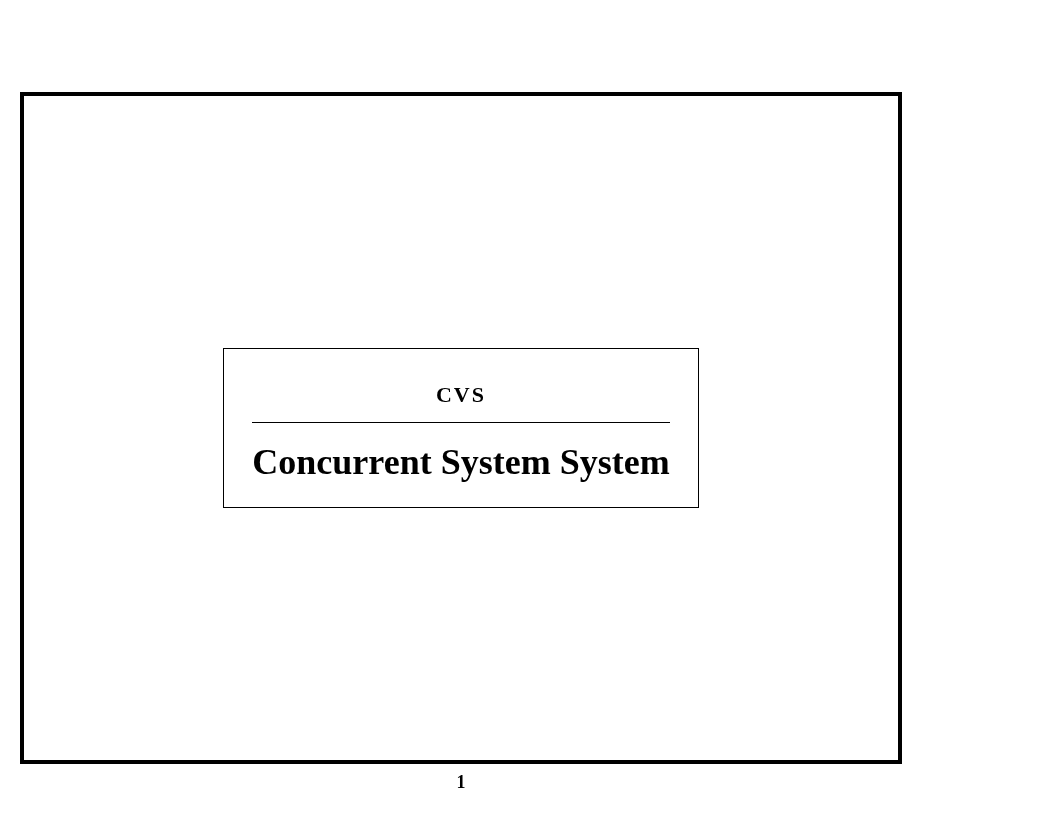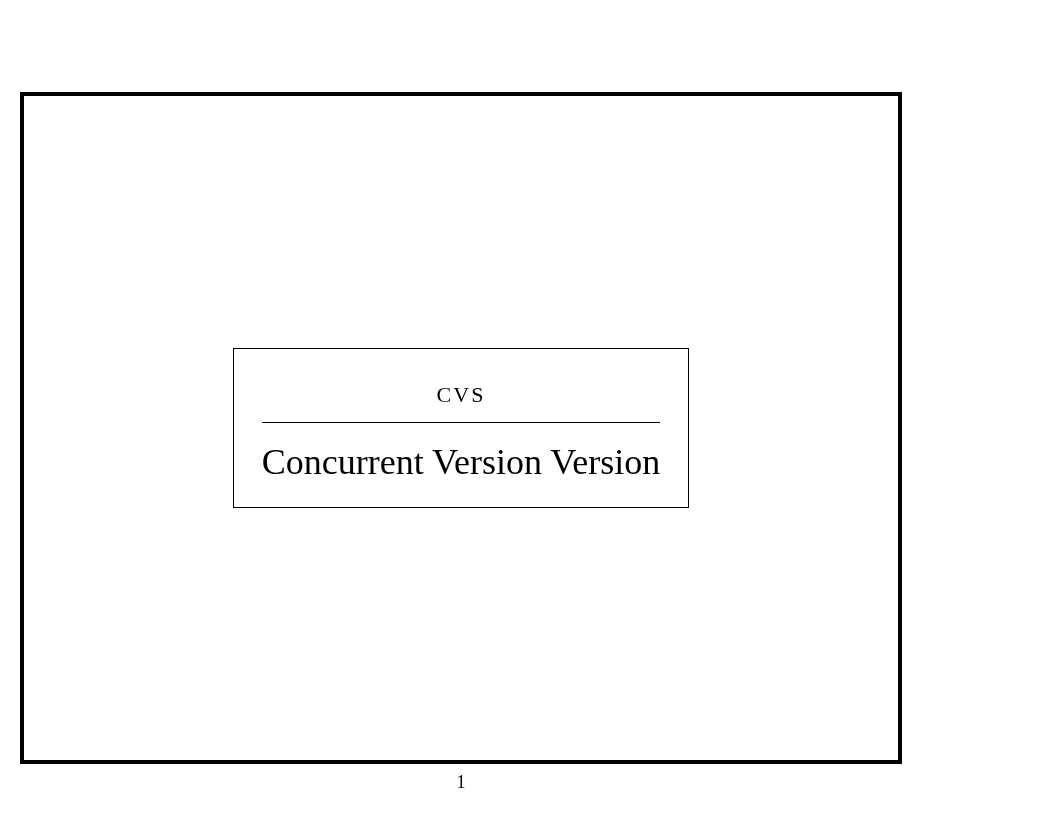--- a/index.html
+++ b/index.html
@@ -1,18 +1,19 @@
 <!DOCTYPE html>
 <html><head>
   <meta charset="utf-8">
   <style>
     * {
       margin: 0;
       padding: 0;
       box-sizing: border-box;
+      font-weight: bold;
     }
     
     body {
       width: 1056px;
       height: 816px;
       background: white;
       font-family: "Times New Roman", Times, serif;
       position: relative;
     }
     
@@ -62,17 +63,17 @@
       font-size: 18px;
     }
   </style>
 </head>
 <body>
 
 <div class="slide-frame">
   <div class="title-box">
     <div class="title-top">cvs</div>
     <hr class="title-divider">
-    <div class="title-bottom">Concurrent Version Version</div>
+    <div class="title-bottom">Concurrent System System</div>
   </div>
 </div>
 
 <div class="page-number">1</div>
 
 </body></html>

